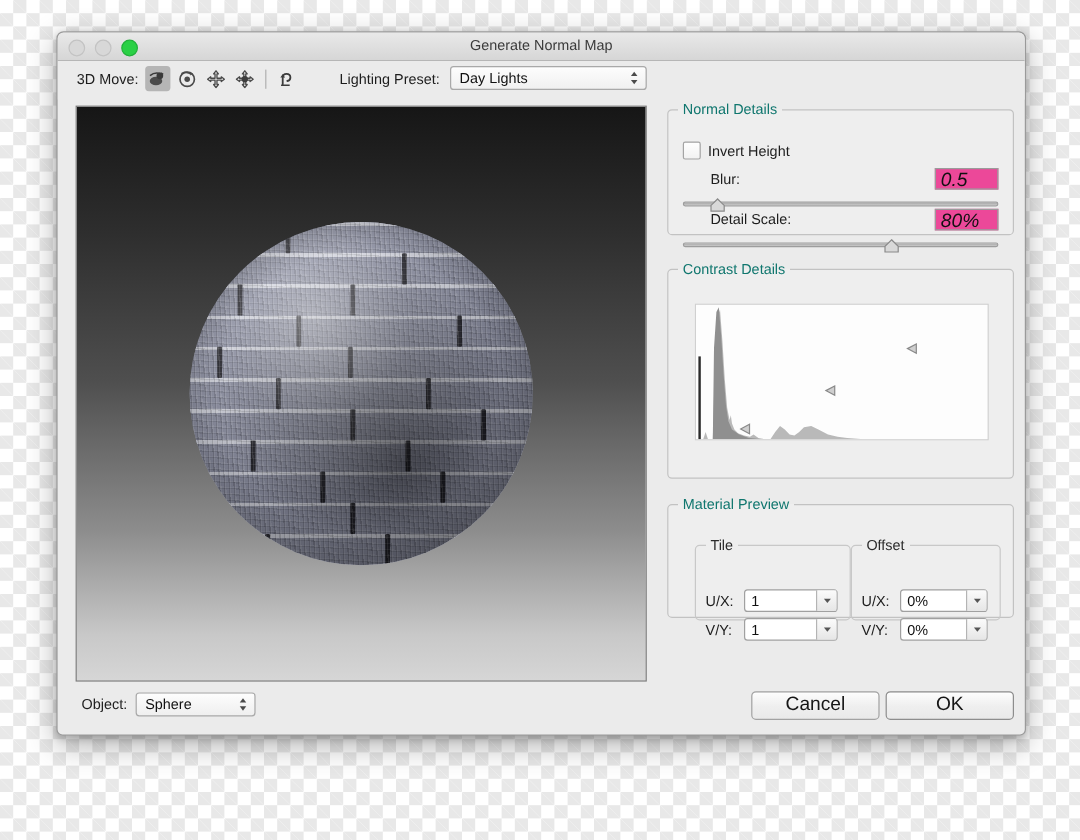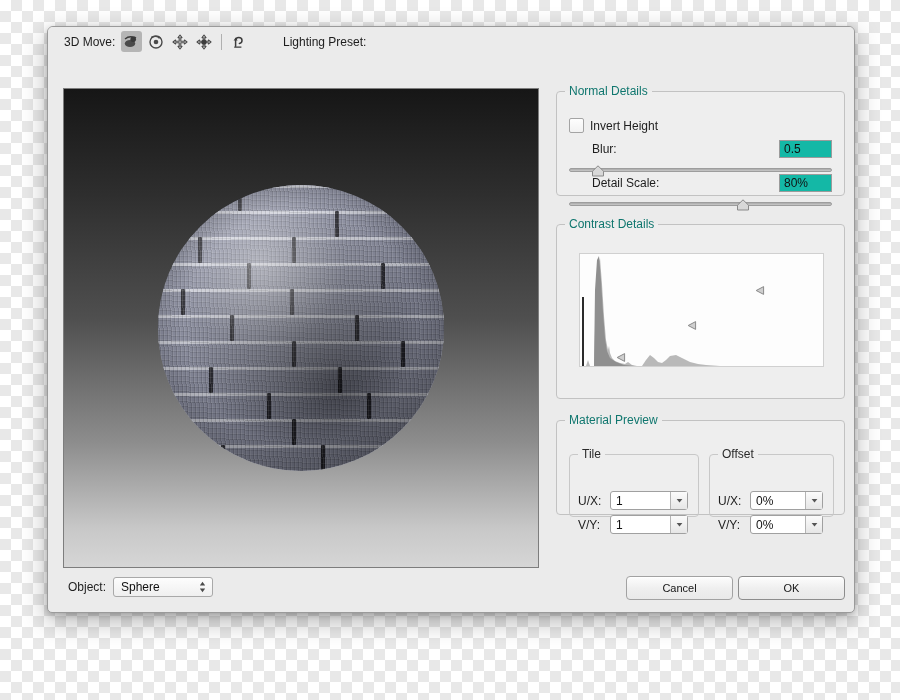--- a/index.html
+++ b/index.html
@@ -164,44 +164,45 @@
   fieldset.group > legend {
     font-size: 12px; color: #0f766e;
     padding: 0 4px;
     margin-left: 8px;
   }
 
   #grp-normal   { left: 508px; top: 57px;  width: 287px; height: 110px; }
   #grp-contrast { left: 508px; top: 190px; width: 287px; height: 180px; }
   #grp-material { left: 508px; top: 386px; width: 287px; height: 100px; }
 
-  #grp-tile   { position: absolute; left: 12px; top: 20px;  width: 128px; height: 68px; }
+  #grp-tile   { position: absolute; left: 22px; top: 20px;  width: 128px; height: 68px; }
   #grp-offset { position: absolute; left: 152px; top: 20px; width: 123px; height: 68px; }
   fieldset.sub { margin: 0; border: 1px solid #c8c8c8; border-radius: 4px; padding: 0; background: transparent; }
   fieldset.sub > legend { font-size: 12px; color: #2a2a2a; padding: 0 4px; margin-left: 8px; }
 
   .check-row { position: absolute; left: 12px; top: 20px; display: flex; align-items: center; }
   .checkbox {
     width: 13px; height: 13px;
     background: linear-gradient(to bottom, #fefefe, #f2f2f2);
     border: 1px solid #a4a4a4; border-radius: 2px;
     margin-right: 6px;
   }
   .check-row .lbl { font-size: 12px; color: #1d1d1d; }
 
   .field-row { position: absolute; left: 12px; width: 263px; }
   .field-row .lbl { position: absolute; left: 0; top: 2px; font-size: 12px; color: #1d1d1d; margin-left: 23px; }
   .num-field {
     position: absolute; right: 0; top: 0;
     width: 53px; height: 18px;
-    background: #14b8a6;
+    background: #ec4899;
     border: 1px solid #9b9b9b;
     box-sizing: border-box;
-    font-size: 12px; color: #111;
+    font-size: 16px; color: #111;
     padding: 1px 0 0 4px;
+    font-style: italic;
   }
   .slider {
     position: absolute; left: 0; right: 0; top: 24px;
     height: 12px;
   }
   .slider .track {
     position: absolute; left: 0; right: 0; top: 4px;
     height: 4px;
     background: linear-gradient(to bottom, #a9a9a9, #c9c9c9);
     border-radius: 2px;
@@ -274,34 +275,42 @@
     display: flex; align-items: center; justify-content: center;
   }
 
   
   .btn {
     position: absolute;
     height: 22px;
     background: linear-gradient(to bottom, #fdfdfd 0%, #efefef 52%, #e9e9e9 100%);
     border: 1px solid #a2a2a2;
     border-radius: 4px;
-    font-size: 11px; color: #161616;
+    font-size: 16px; color: #161616;
     display: flex; align-items: center; justify-content: center;
     box-shadow: 0 1px 0 rgba(255,255,255,0.8) inset;
   }
   #btn-cancel { left: 578px; top: 549px; width: 105px; }
   #btn-ok     { left: 690px; top: 549px; width: 105px; border-color: #8d8d8d; }
 
   svg { display: block; }
 </style>
 </head>
 <body>
 
 <div class="window">
 
+  <div class="titlebar">
+    <div class="traffic">
+      <div class="light close"></div>
+      <div class="light min"></div>
+      <div class="light zoom"></div>
+    </div>
+    <div class="title-text">Generate Normal Map</div>
+  </div>
 
   <div class="toolbar">
     <div class="tb-label" id="lbl-3dmove">3D Move:</div>
 
     <div class="icon-group">
       <div class="tb-icon active">
         <svg width="17" height="16" viewBox="0 0 17 16">
           <ellipse cx="7" cy="9.5" rx="5.2" ry="3.6" fill="#4a4a4a"></ellipse>
           <circle cx="10.2" cy="5.2" r="2.8" fill="#3a3a3a"></circle>
           <path d="M2 5 q4-3.4 9-1.6" stroke="#3a3a3a" stroke-width="1.3" fill="none"></path>
@@ -332,20 +341,29 @@
         <svg width="17" height="16" viewBox="0 0 17 16">
           <path d="M4.6 12.2 L4.6 6.6 q0-3 3.2-3 q3.2 0 3.2 3 q0 2.6-2.6 2.9" stroke="#3c3c3c" stroke-width="1.5" fill="none" stroke-linecap="round"></path>
           <path d="M6.6 6.6 L4.6 3.6 L2.6 6.6 Z" fill="#3c3c3c"></path>
           <line x1="3.2" y1="13.1" x2="10.4" y2="13.1" stroke="#3c3c3c" stroke-width="1.2"></line>
         </svg>
       </div>
     </div>
 
     <div class="tb-label" id="lbl-lighting">Lighting Preset:</div>
 
+    <div class="preset-select">
+      <span>Day Lights</span>
+      <span class="preset-arrows">
+        <svg width="7" height="12" viewBox="0 0 7 12">
+          <path d="M3.5 0.8 L6.2 4.4 L0.8 4.4 Z" fill="#4a4a4a"></path>
+          <path d="M3.5 11.2 L6.2 7.6 L0.8 7.6 Z" fill="#4a4a4a"></path>
+        </svg>
+      </span>
+    </div>
   </div>
 
   <div class="preview">
     <div class="sphere">
       <div class="sphere-bricks"></div>
       <div class="sphere-joints">
         <div class="joint" style="left:28%; top:0px;   height:26px;"></div>
         <div class="joint" style="left:62%; top:26px;  height:26px;"></div>
         <div class="joint" style="left:14%; top:52px;  height:26px;"></div>
         <div class="joint" style="left:47%; top:52px;  height:26px;"></div>

